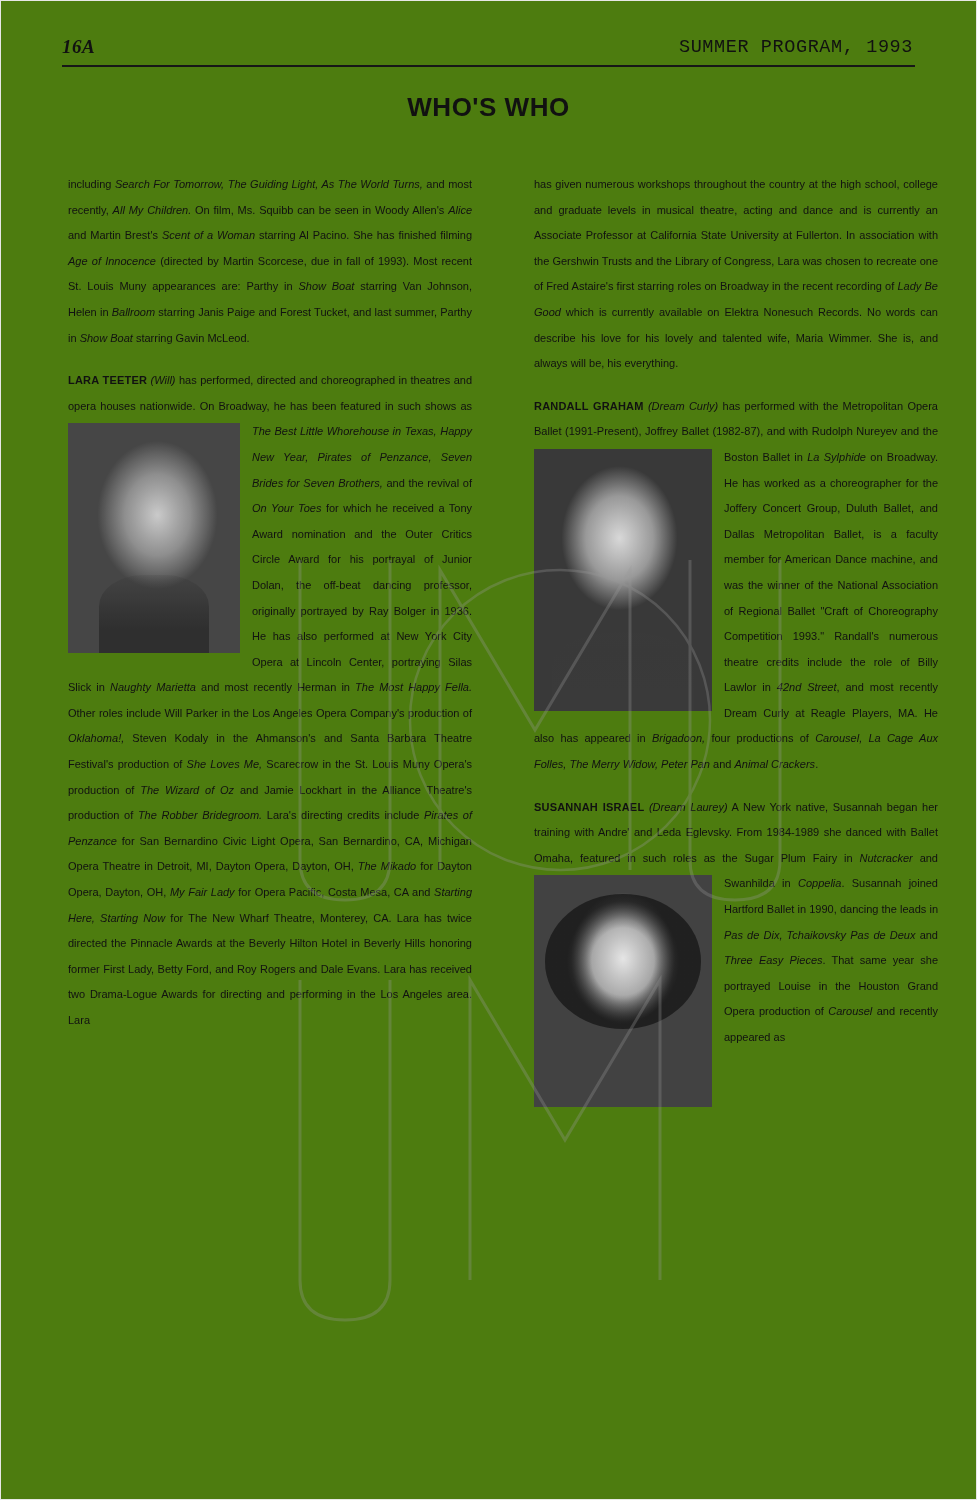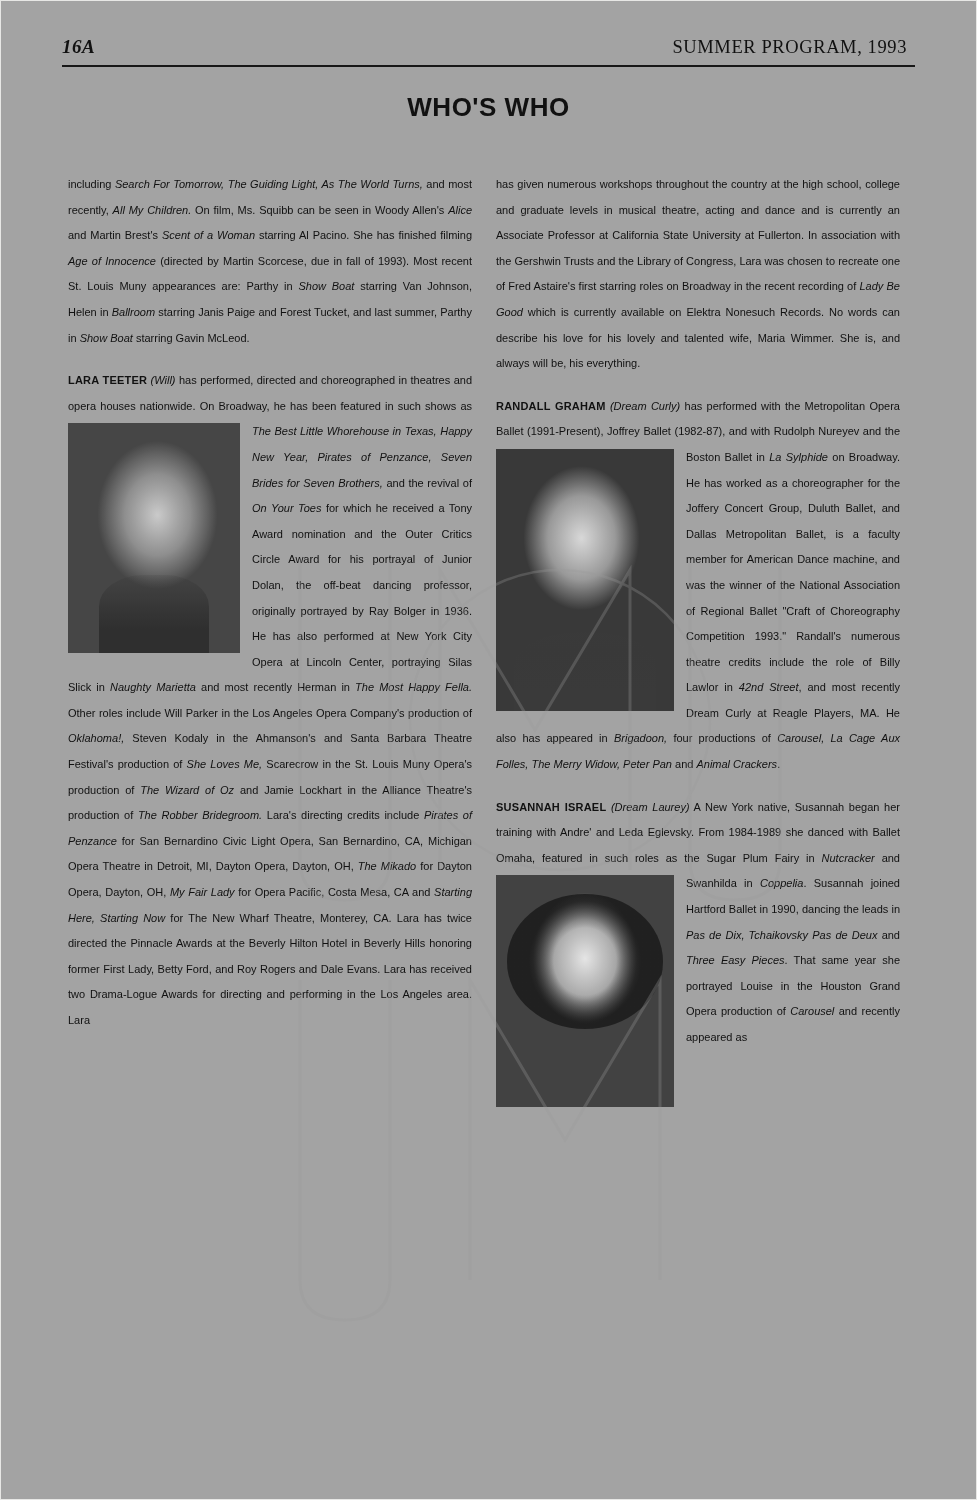--- a/index.html
+++ b/index.html
@@ -4,21 +4,21 @@
 <style>
   html, body {
     margin: 0;
     padding: 0;
     background: #b9b9b9;
   }
   .page {
     position: relative;
     width: 977px;
     height: 1500px;
-    background: #a3a3a3;
+    background: #4d7c0f;
     overflow: hidden;
     font-family: "Liberation Sans", sans-serif;
     color: #111;
   }
   
   .paper-edge {
     position: absolute;
     inset: 0;
     box-shadow: inset 0 0 0 1px #e7e7e5;
     pointer-events: none;
@@ -37,23 +37,23 @@
     left: 0;
     top: 0;
     font-family: "Liberation Serif", serif;
     font-style: italic;
     font-weight: bold;
     font-size: 19px;
     letter-spacing: 0.5px;
   }
   .header .issue {
     position: absolute;
-    right: 8px;
+    right: 2px;
     top: 1px;
-    font-family: Liberation Serif, serif;
+    font-family: Liberation Mono, monospace;
     font-size: 18.5px;
     font-variant: small-caps;
     letter-spacing: 0.6px;
   }
   .header .rule {
     position: absolute;
     left: 0;
     right: 0;
     top: 29px;
     border-top: 2.5px solid #171717;
@@ -82,21 +82,21 @@
   .col {
     position: absolute;
     top: 0;
     width: 404px;
     font-size: 11px;
     line-height: 25.6px;
     text-align: justify;
     text-justify: inter-word;
   }
   .col.left  { left: 0; }
-  .col.right { left: 428px; }
+  .col.right { left: 466px; }
 
   p { margin: 0 0 0 0; }
   p + p { margin-top: 16px; }
   .para { margin-bottom: 17px; }
   .para:last-child { margin-bottom: 0; }
   i, .it { font-style: italic; }
   .name { font-weight: bold; letter-spacing: 0.2px; }
 
   
   .photo {

